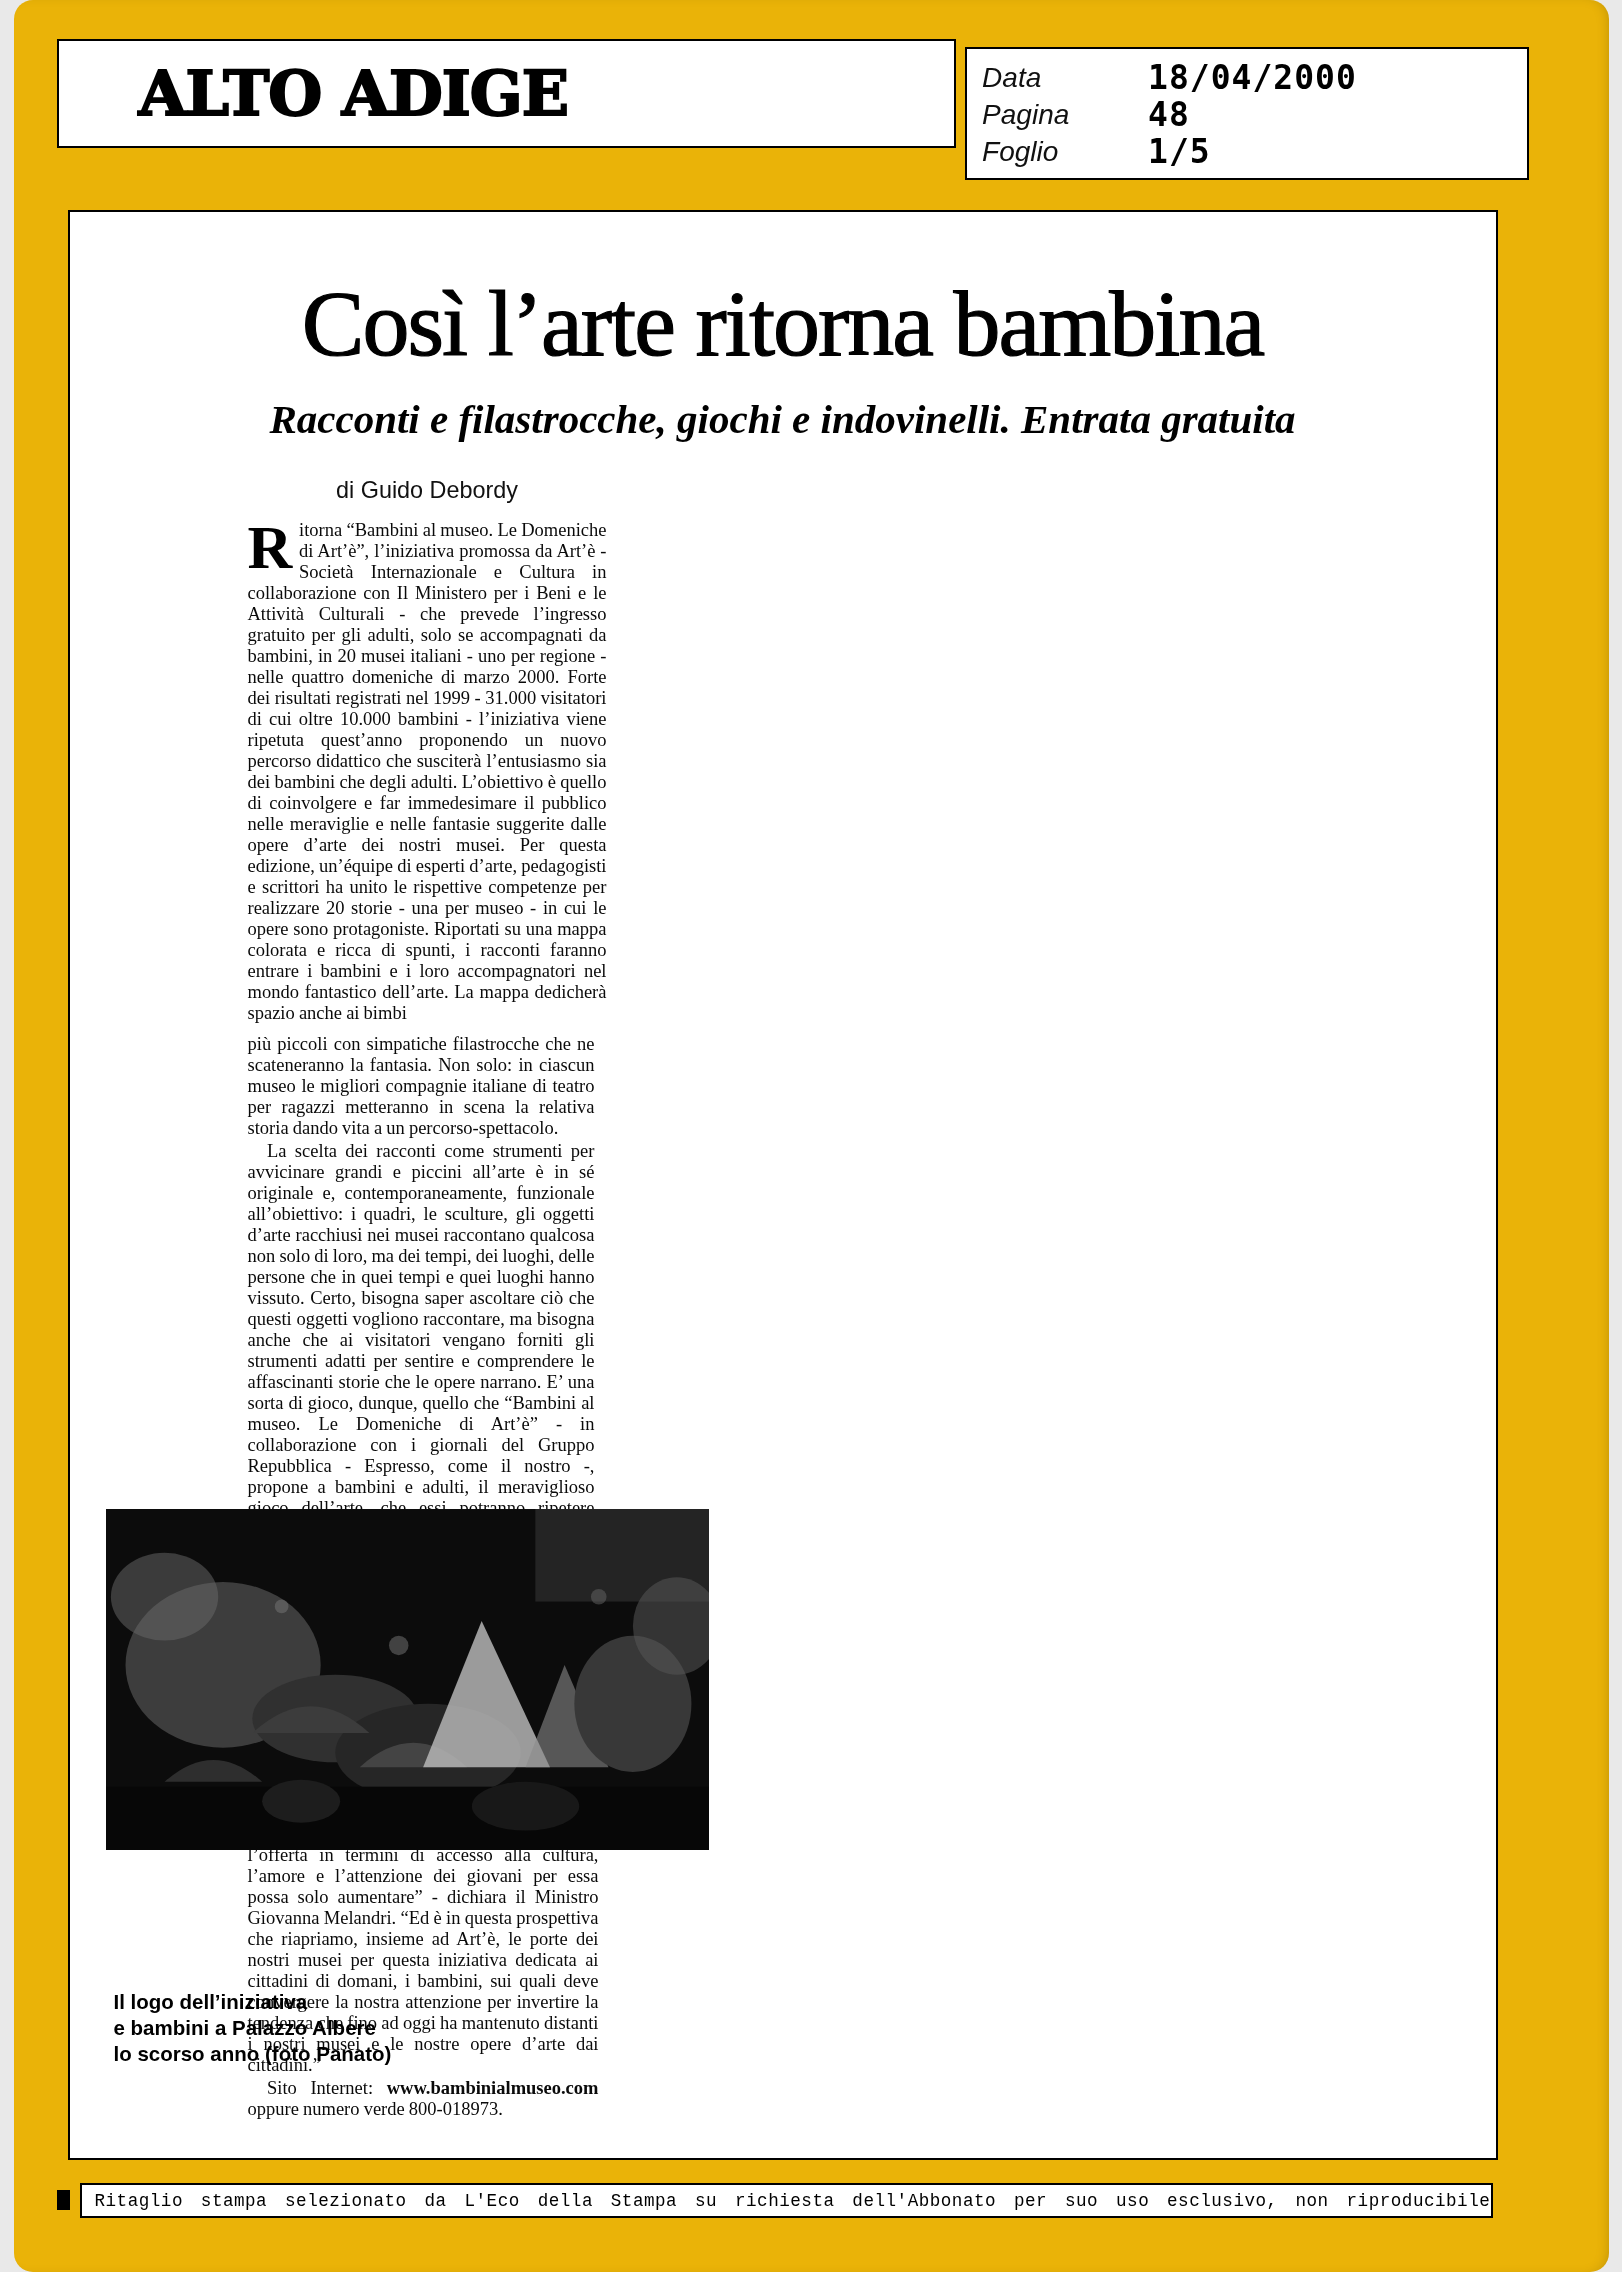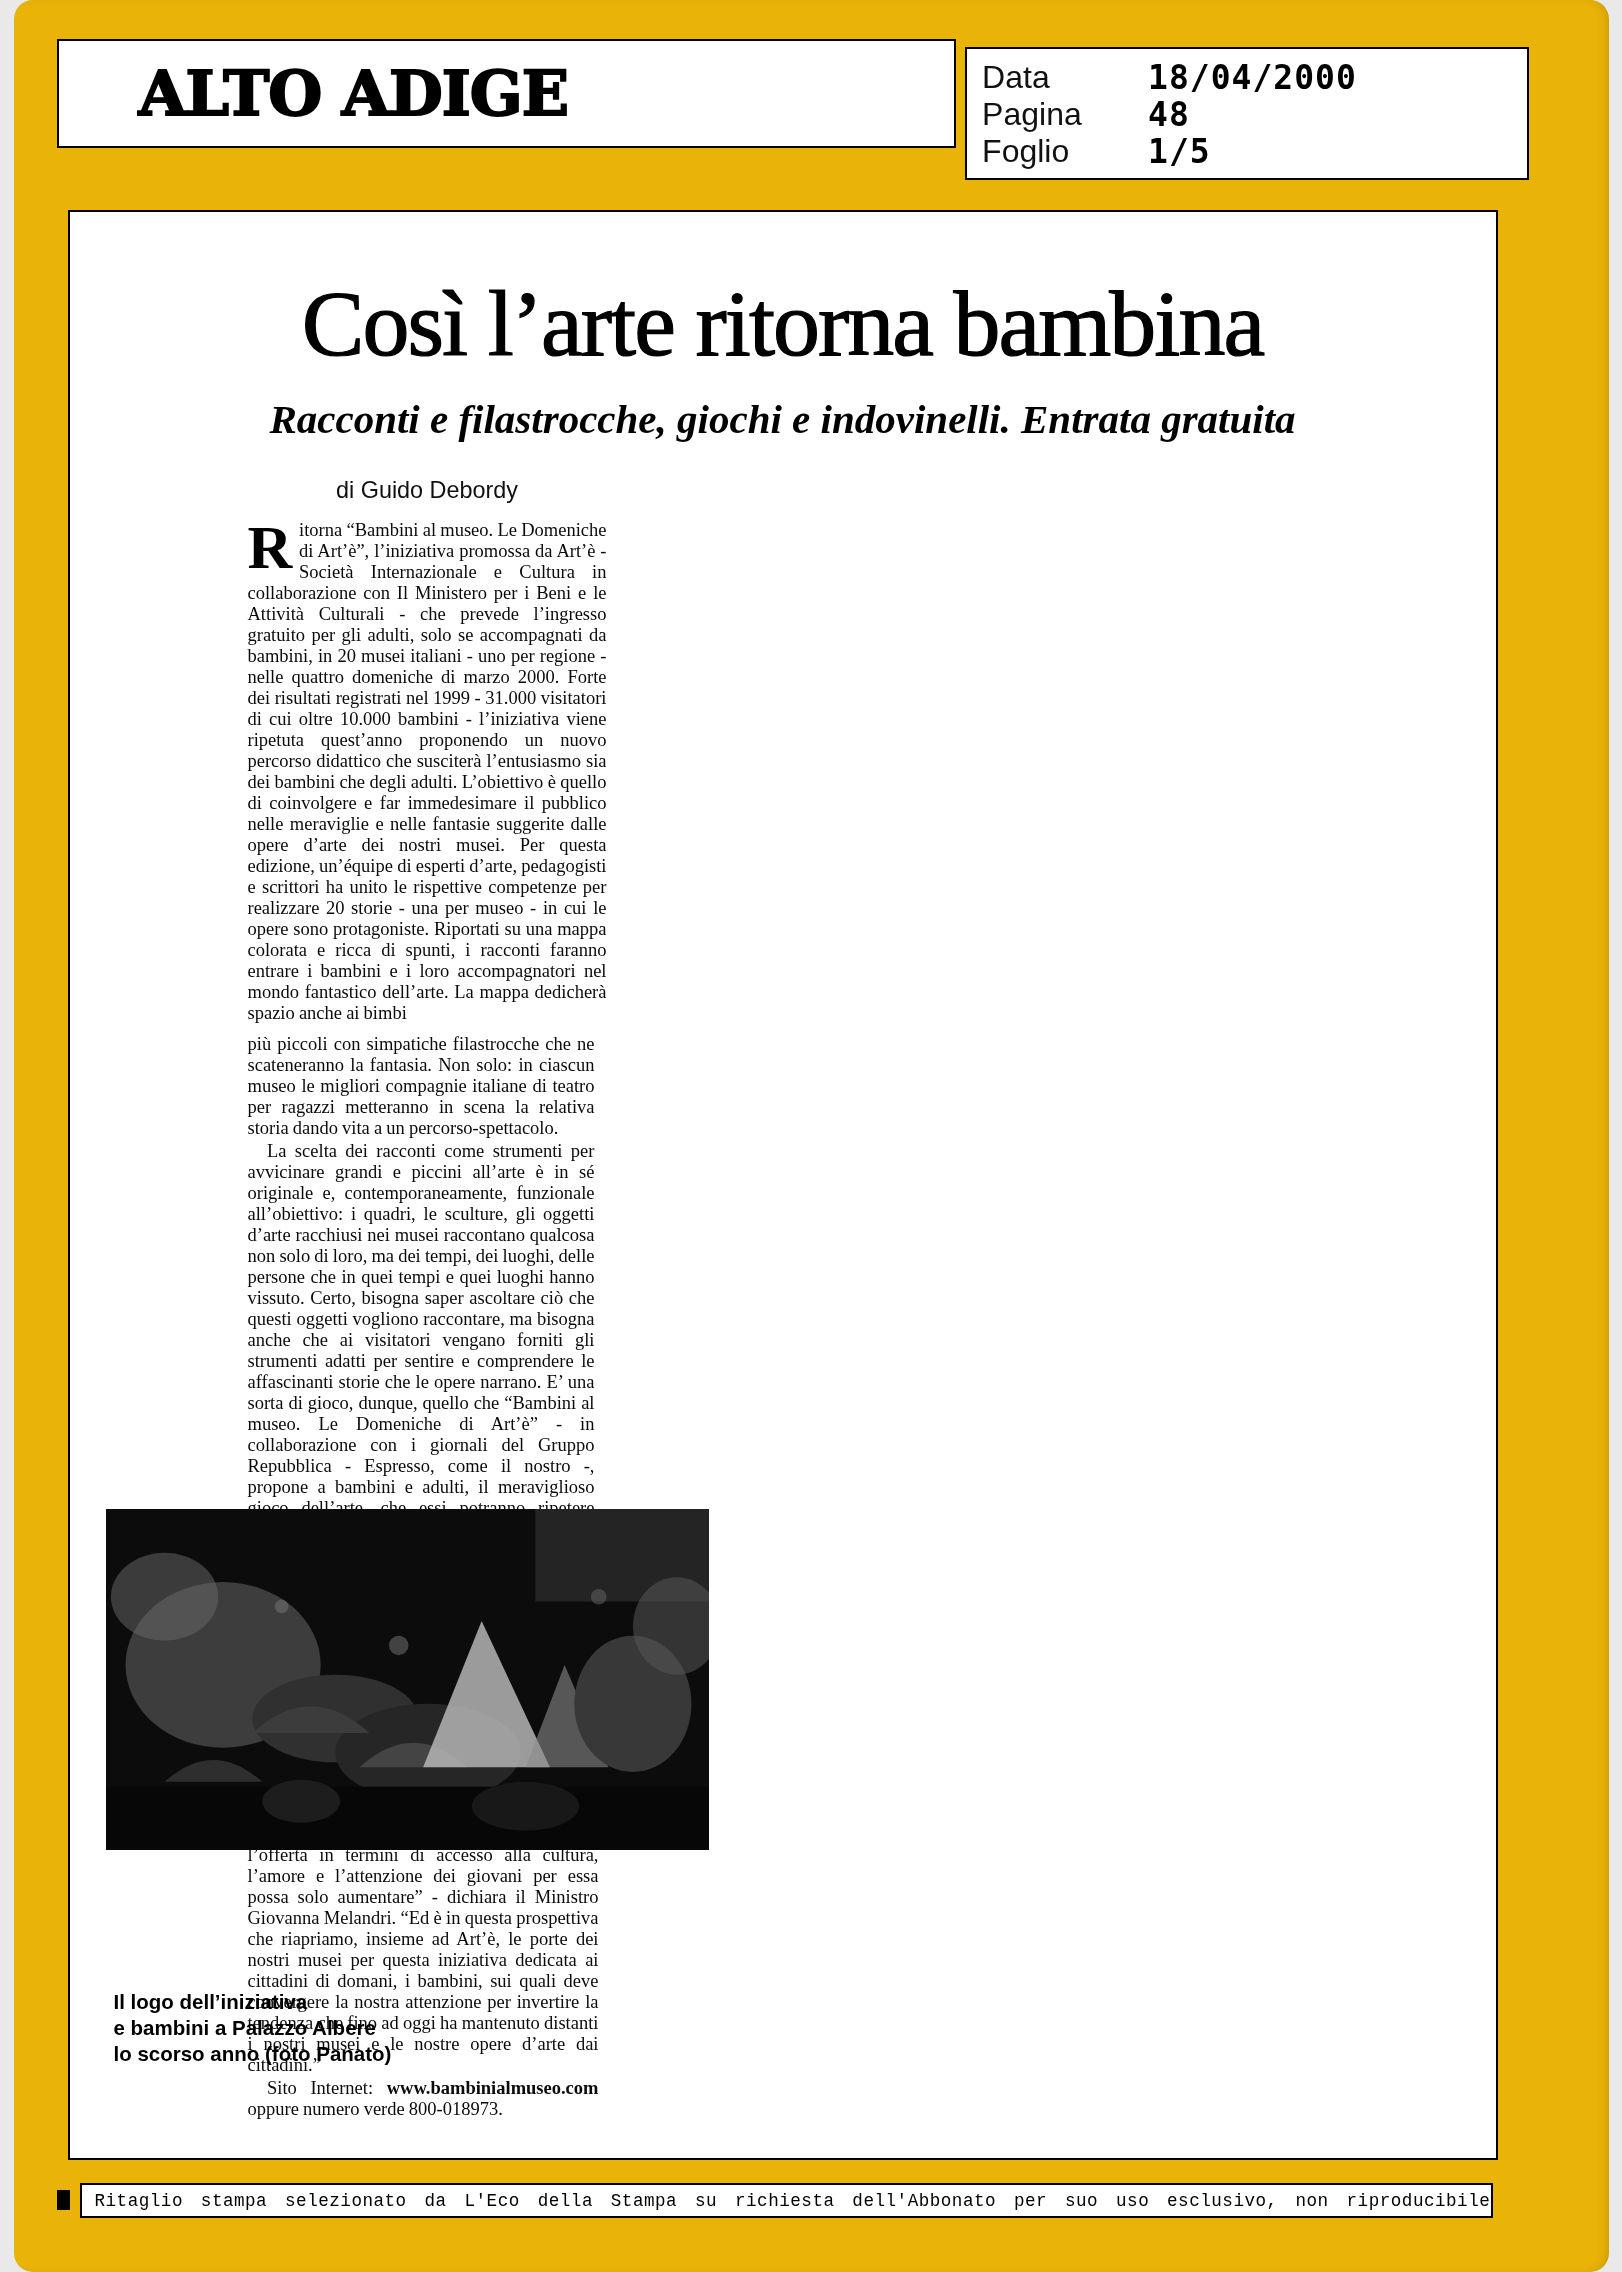--- a/index.html
+++ b/index.html
@@ -24,22 +24,23 @@
     font-size:62px; letter-spacing:-1px; color:#000;
     -webkit-text-stroke:2.1px #000;
   }
   .meta-box {
     position:absolute; left:951px; top:47px; width:564px; height:133px;
     border:2.9px solid #000; background:#fff;
     padding:9.8px 15.6px;
     display:grid; grid-template-columns:166px 1fr; align-content:space-between;
   }
   .meta-label {
-    font-family:"Liberation Sans", sans-serif; font-size:32px; color:#111;
+    font-family:"Liberation Sans", sans-serif; font-size:28px; color:#111;
     line-height:37px;
+    font-style:italic;
   }
   .meta-value {
     font-family:"DejaVu Sans Mono", monospace; font-weight:bold;
     font-size:33px; color:#000; line-height:37px; letter-spacing:1px;
   }
 
   
   .article-frame {
     position:absolute; left:54px; top:210px; width:1430px; height:1950px;
     border:2px solid #000; background:#fff;

